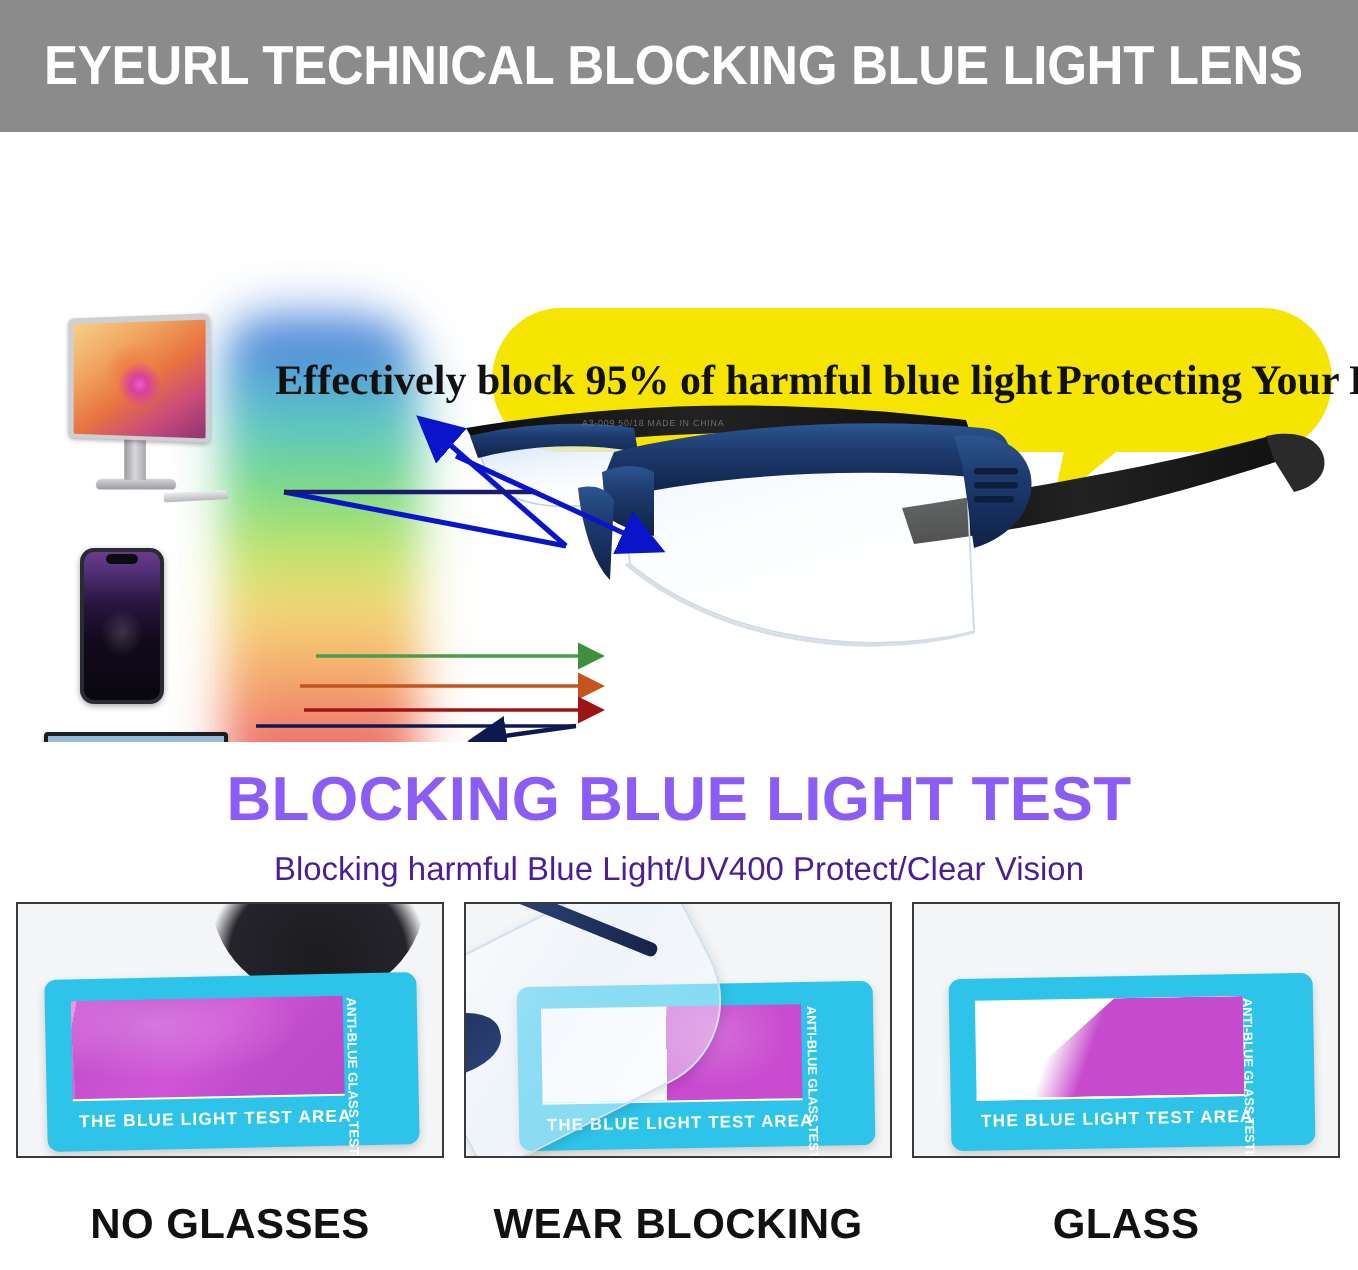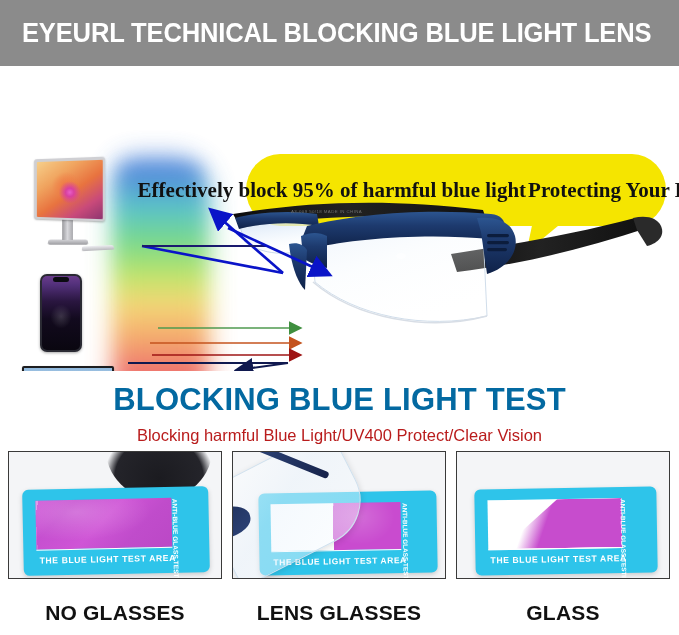--- a/index.html
+++ b/index.html
@@ -184,25 +184,25 @@
 
   
   .arrows{ position:absolute; left:0; top:0; width:679px; height:305px; }
 
   
   .test{
     position:absolute; left:0; top:371px; width:679px; height:264px;
     background:#ffffff;
   }
   .test-title{
-    text-align:center; font-size:31px; font-weight:bold; color:#0369a1;
+    text-align:center; font-size:31px; font-weight:bold; color:#8b5cf6;
     letter-spacing:.2px; padding-top:11px;
   }
   .test-sub{
-    text-align:center; font-size:16.5px; color:#b91c1c; padding-top:8px;
+    text-align:center; font-size:16.5px; color:#4c1d95; padding-top:8px;
   }
   .panels{
     position:absolute; left:8px; top:80px; width:663px;
     display:flex; gap:10px;
   }
   .panel{
     width:214px; height:128px;
     border:1.4px solid #3a3a3a;
     background:#f4f5f7;
     position:relative; overflow:hidden;
@@ -469,16 +469,16 @@
       <div class="card p3-card">
         <div class="card-strip p3-strip"></div>
         <div class="card-label p3-lab">THE BLUE LIGHT TEST AREA</div>
         <div class="card-side p3-side">ANTI-BLUE GLASS TESTING</div>
       </div>
     </div>
   </div>
 
   <div class="captions">
     <div class="caption">NO GLASSES</div>
-    <div class="caption">LENS GLASSES</div>
+    <div class="caption">WEAR BLOCKING</div>
     <div class="caption">GLASS</div>
   </div>
 </div>
 
 </body></html>

